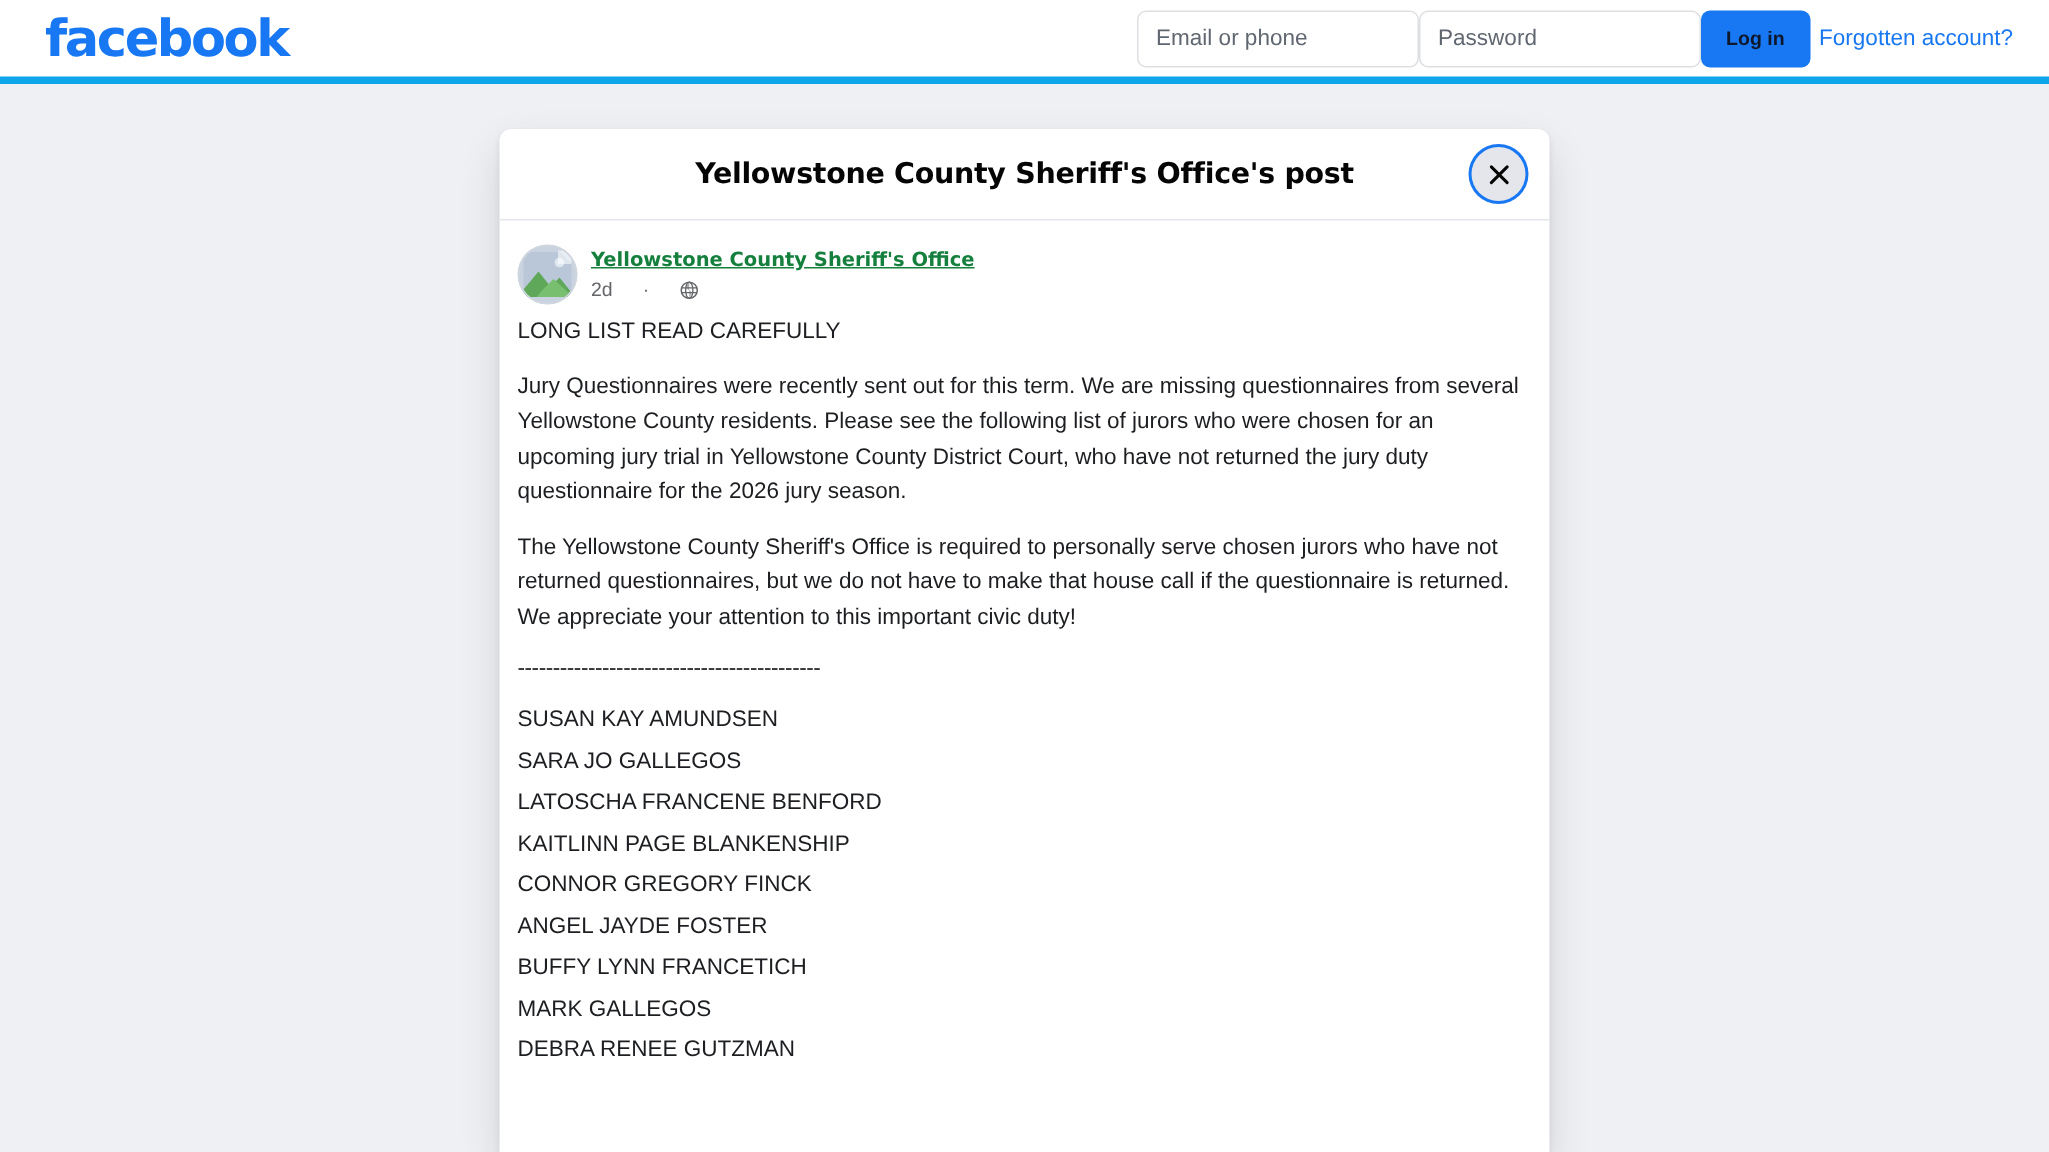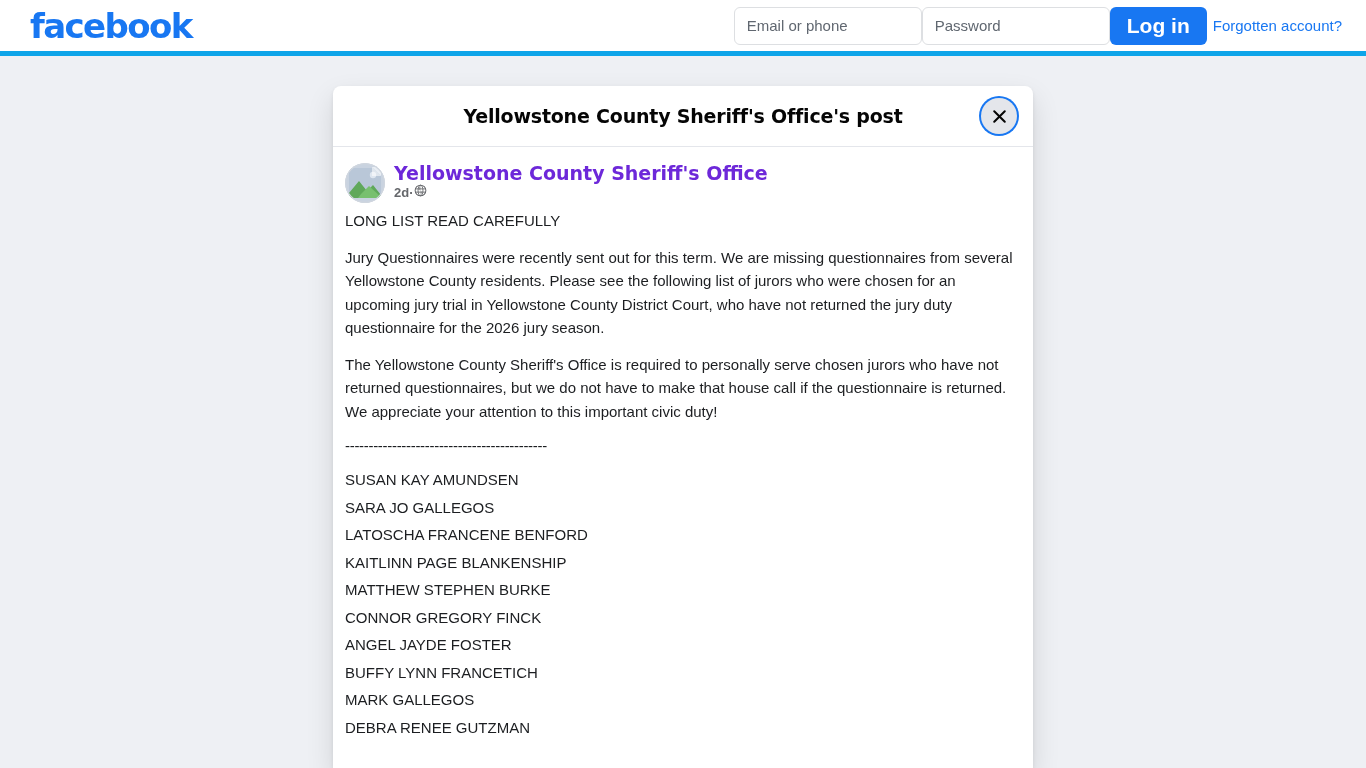--- a/index.html
+++ b/index.html
@@ -58,25 +58,25 @@
     color: #1c1e21;
     background: #ffffff;
     outline: none;
   }
   .login-input::placeholder { color: #606770; opacity: 1; }
 
   .login-btn {
     height: 38px;
     padding: 0 17px;
     background: #1877F2;
-    color: #ffffff;
+    color: #0f172a;
     border: none;
     border-radius: 6px;
     font-family: "Liberation Sans", sans-serif;
-    font-size: 21px;
+    font-size: 13px;
     font-weight: 700;
     cursor: pointer;
     white-space: nowrap;
     text-align: center;
   }
 
   .forgot-link {
     color: #1877F2;
     font-size: 15px;
     text-decoration: none;
@@ -161,36 +161,36 @@
     flex: 0 0 40px;
     background: #d8dee6;
     position: relative;
   }
   .avatar svg { display: block; }
 
   .post-meta { padding-top: 1px; }
 
   .post-author {
     font-family: "DejaVu Sans", sans-serif;
-    font-size: 19px;
+    font-size: 13px;
     font-weight: 700;
-    color: #6d28d9;
+    color: #15803d;
     line-height: 19px;
     cursor: pointer;
+    text-decoration: underline;
   }
 
   .post-sub {
     font-size: 13px;
     color: #65676b;
     line-height: 18px;
     display: flex;
-    align-items: flex-start;
-    gap: 0;
+    align-items: center;
+    gap: 20px;
     margin-top: 1px;
-    font-weight: bold;
   }
   .globe-icon { display: inline-flex; align-items: center; }
 
   .post-text {
     font-size: 15px;
     line-height: 23.5px;
     color: #1c1e21;
     padding: 0 0 0 0;
   }
 
@@ -291,21 +291,20 @@
       <p>LONG LIST READ CAREFULLY</p>
       <p>Jury Questionnaires were recently sent out for this term. We are missing questionnaires from several Yellowstone County residents. Please see the following list of jurors who were chosen for an upcoming jury trial in Yellowstone County District Court, who have not returned the jury duty questionnaire for the 2026 jury season.</p>
       <p>The Yellowstone County Sheriff's Office is required to personally serve chosen jurors who have not returned questionnaires, but we do not have to make that house call if the questionnaire is returned. We appreciate your attention to this important civic duty!</p>
       <div class="divider-text">-------------------------------------------</div>
 
       <ul class="name-list">
           <li>SUSAN KAY AMUNDSEN</li>
           <li>SARA JO GALLEGOS</li>
           <li>LATOSCHA FRANCENE BENFORD</li>
           <li>KAITLINN PAGE BLANKENSHIP</li>
-          <li>MATTHEW STEPHEN BURKE</li>
           <li>CONNOR GREGORY FINCK</li>
           <li>ANGEL JAYDE FOSTER</li>
           <li>BUFFY LYNN FRANCETICH</li>
           <li>MARK GALLEGOS</li>
           <li>DEBRA RENEE GUTZMAN</li>
         </ul>
     </div>
 
   </div>
 </div>

